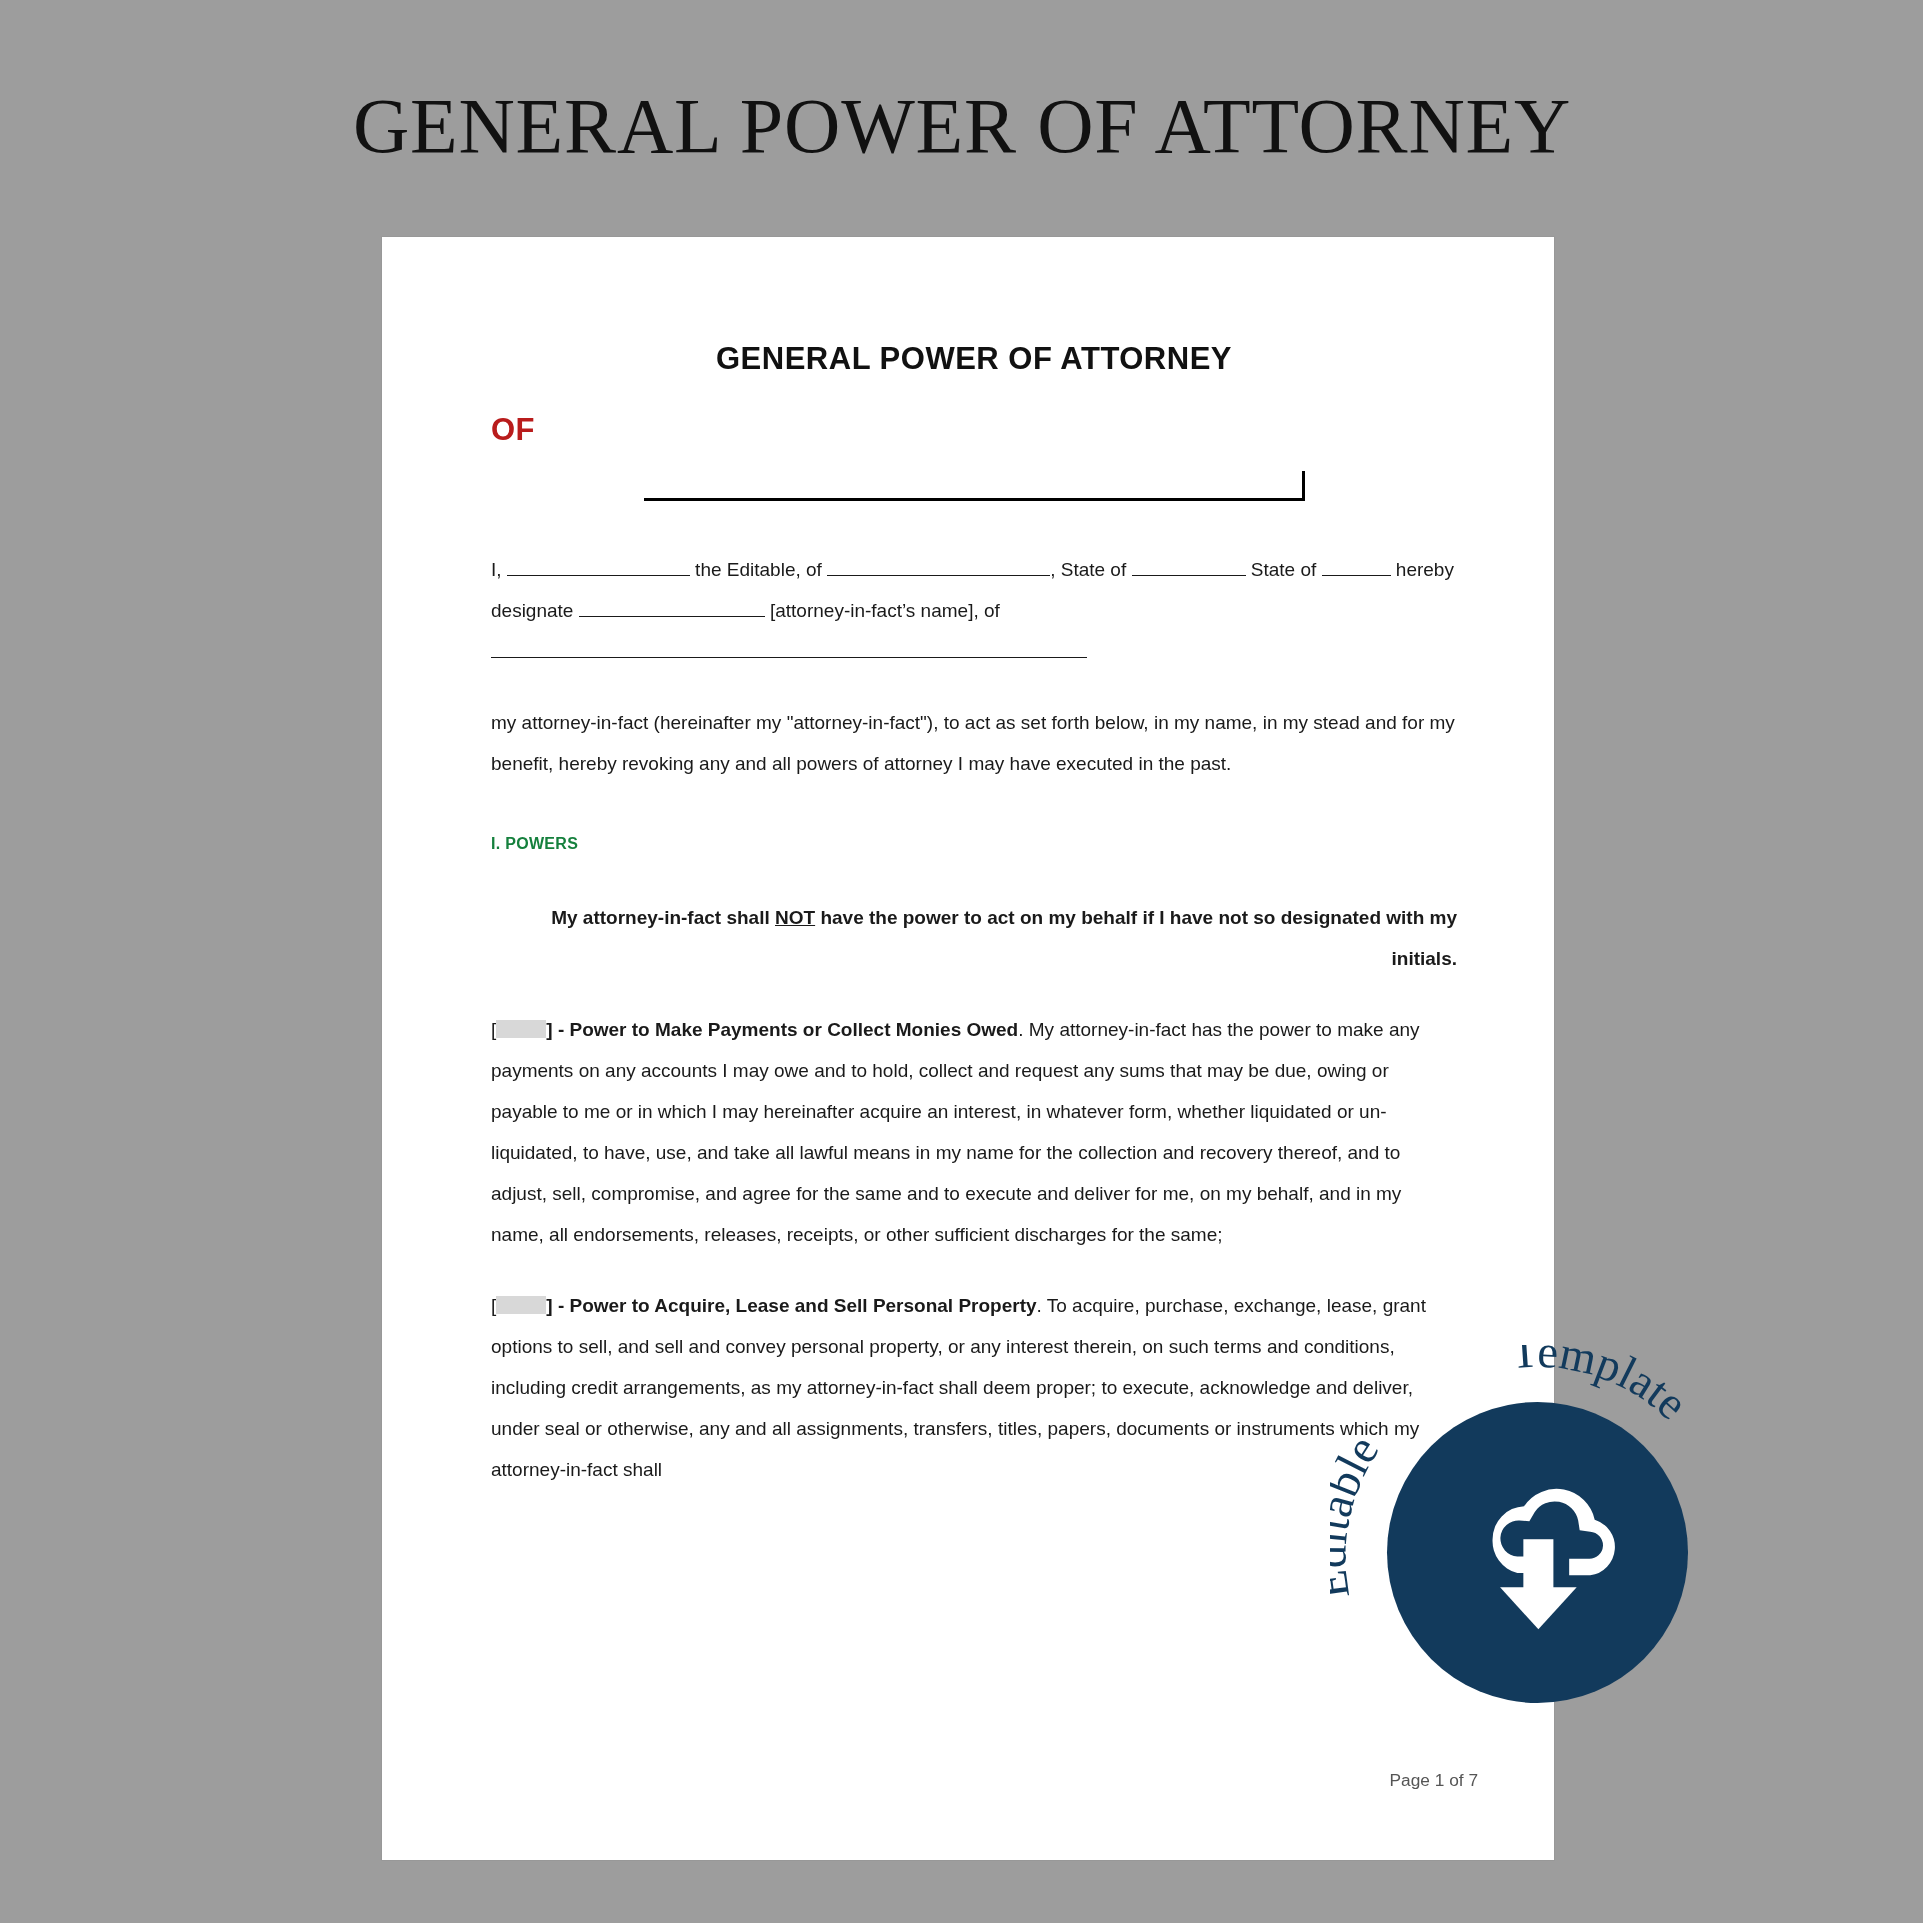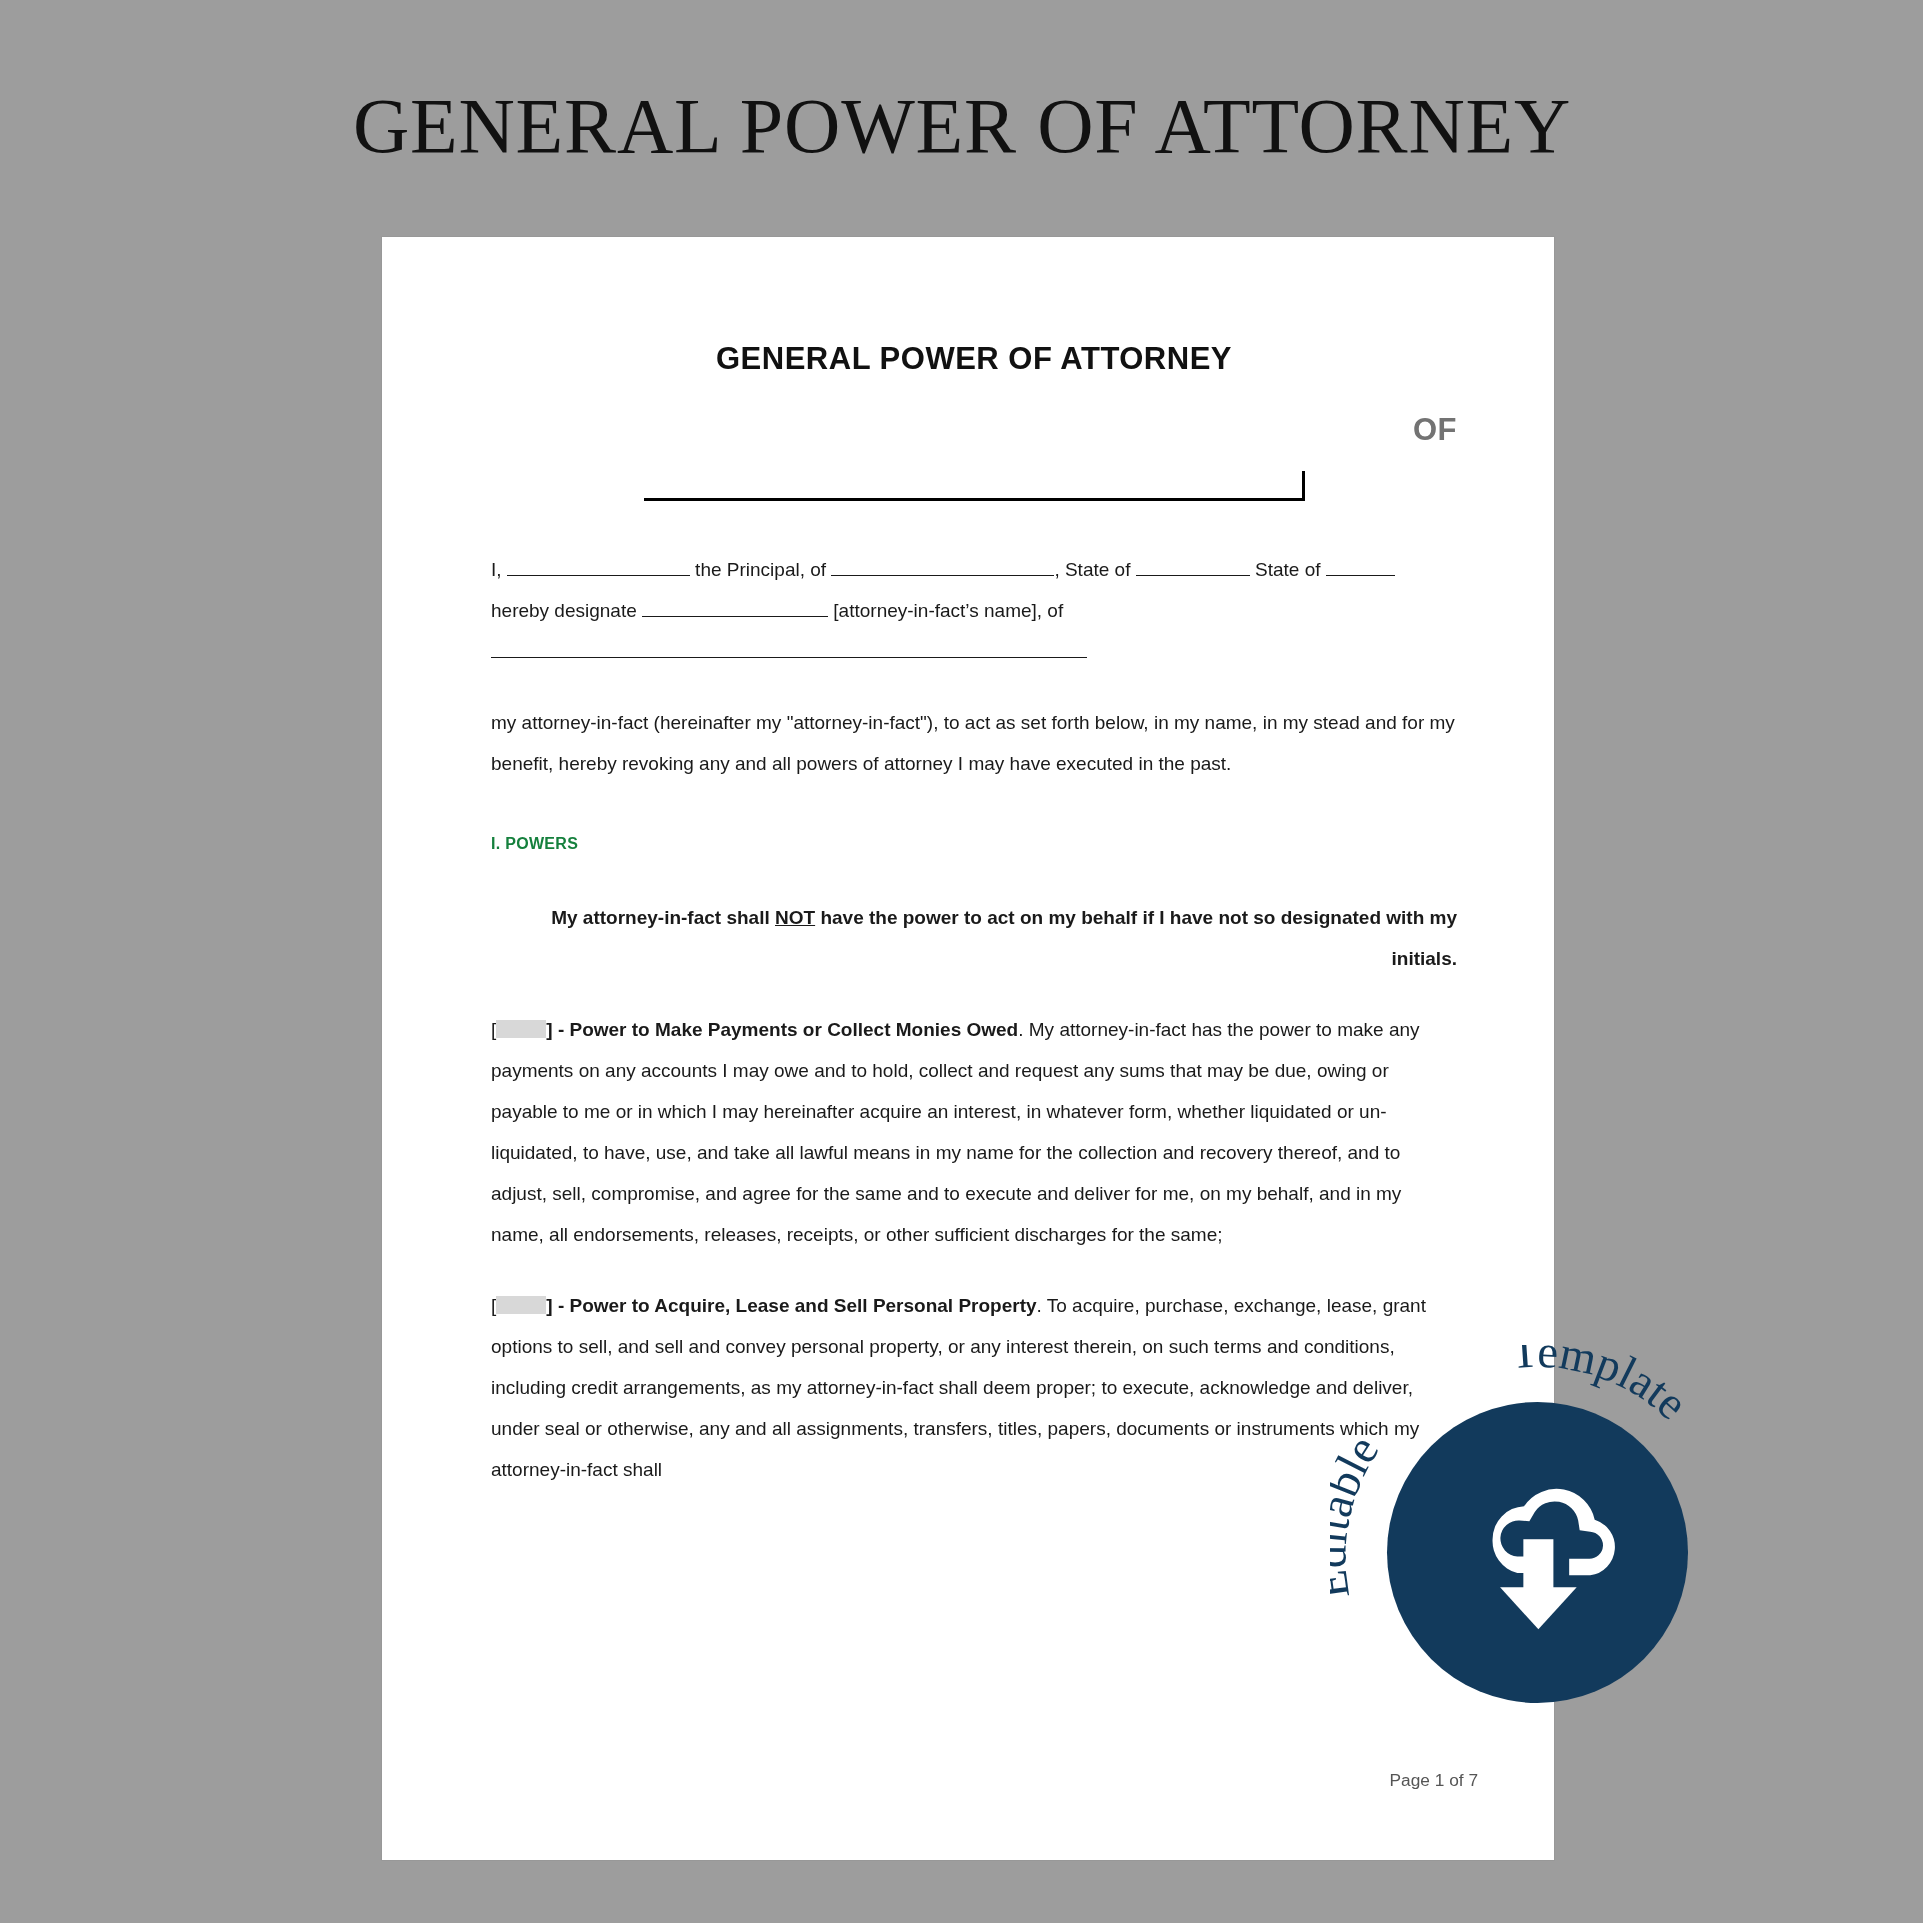--- a/index.html
+++ b/index.html
@@ -51,24 +51,24 @@
   .doc-title {
     margin-top: 104px;
     text-align: center;
     font-size: 31px;
     font-weight: bold;
     color: #111;
     letter-spacing: 0.5px;
   }
   .doc-subtitle {
     margin-top: 35px;
-    text-align: right;
+    text-align: left;
     font-size: 31px;
     font-weight: bold;
-    color: #737373;
+    color: #b91c1c;
     letter-spacing: 0.5px;
   }
 
   .name-rule-wrap {
     margin-top: 22.5px;
     display: flex;
     justify-content: center;
   }
   .name-rule {
     width: 661px;
@@ -179,21 +179,21 @@
 
     <div class="doc-title">GENERAL POWER OF ATTORNEY</div>
     <div class="doc-subtitle">OF</div>
 
     <div class="name-rule-wrap">
       <div class="name-rule"></div>
     </div>
 
     <div class="body-block">
 
-      <p><span>I, </span><span class="u-line w1"></span><span> the Principal, of </span><span class="u-line w2"></span><span>, State of </span><span class="u-line w3"></span><span> State of </span><span class="u-line w4"></span><span> hereby designate </span><span class="u-line w5"></span><span> [attorney-in-fact’s name], of </span><span class="u-line w6"></span></p>
+      <p><span>I, </span><span class="u-line w1"></span><span> the Editable, of </span><span class="u-line w2"></span><span>, State of </span><span class="u-line w3"></span><span> State of </span><span class="u-line w4"></span><span> hereby designate </span><span class="u-line w5"></span><span> [attorney-in-fact’s name], of </span><span class="u-line w6"></span></p>
 
       <p>my attorney-in-fact (hereinafter my "attorney-in-fact"), to act as set forth below, in my name, in my stead and for my benefit, hereby revoking any and all powers of attorney I may have executed in the past.</p>
 
       <div class="section-head">I. POWERS</div>
 
 
       <p class="bold"><span>My attorney-in-fact shall </span><span class="uline">NOT</span><span> have the power to act on my behalf if I have not so designated with my initials.</span></p>
 
       <p><span>[</span><span class="init-box"></span><span class="bold">] - Power to Make Payments or Collect Monies Owed</span><span>. My attorney-in-fact has the power to make any payments on any accounts I may owe and to hold, collect and request any sums that may be due, owing or payable to me or in which I may hereinafter acquire an interest, in whatever form, whether liquidated or un-liquidated, to have, use, and take all lawful means in my name for the collection and recovery thereof, and to adjust, sell, compromise, and agree for the same and to execute and deliver for me, on my behalf, and in my name, all endorsements, releases, receipts, or other sufficient discharges for the same;</span></p>
 

